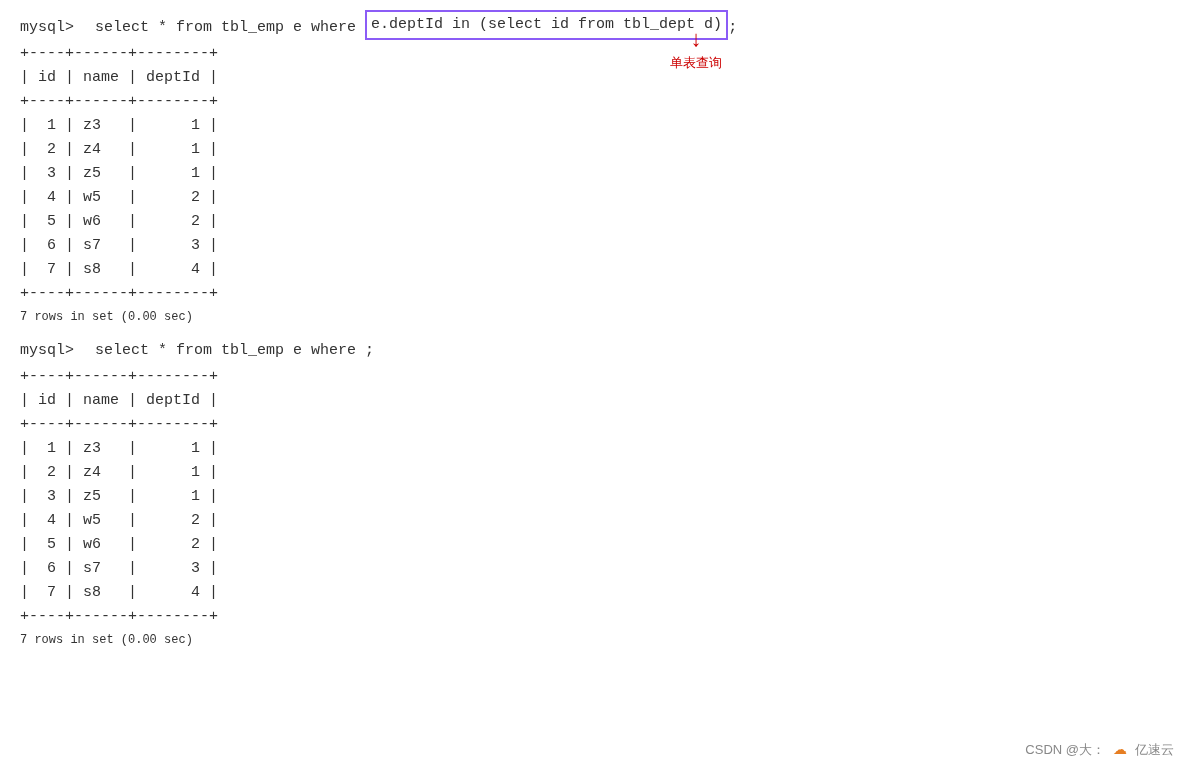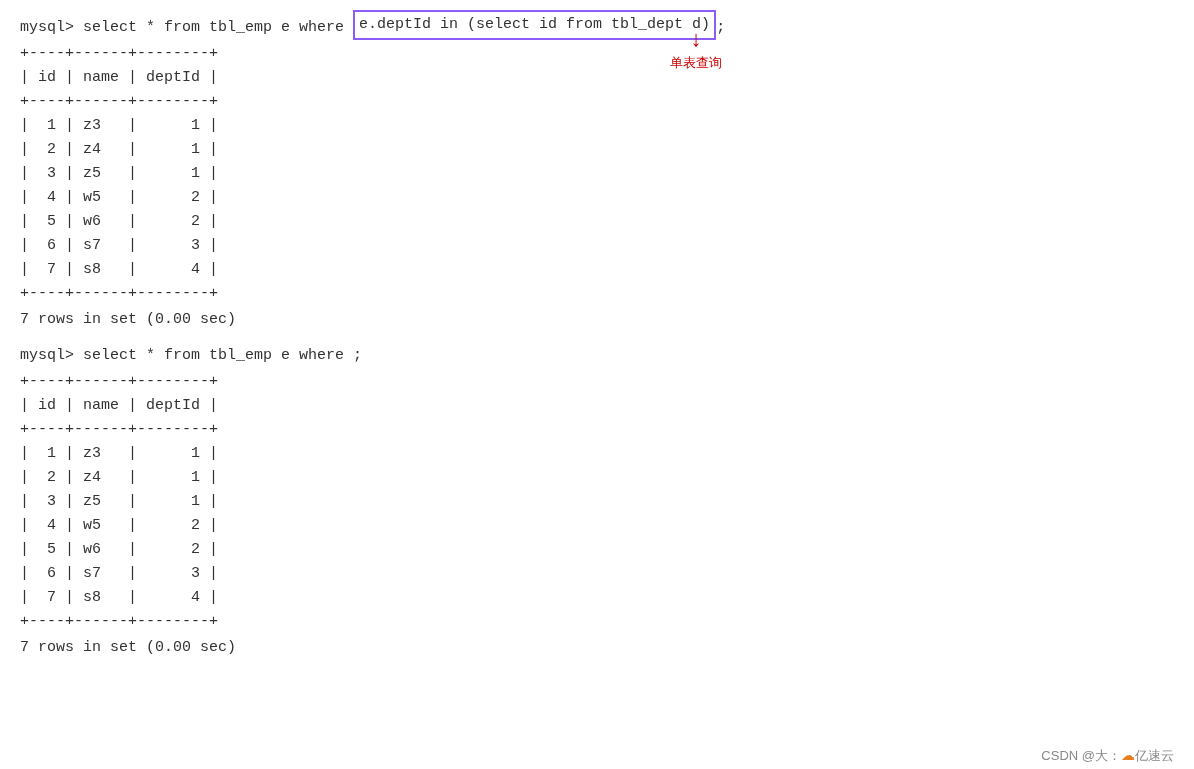--- a/index.html
+++ b/index.html
@@ -32,20 +32,21 @@
     }
 
     .prompt {
       color: #333;
       white-space: pre;
     }
 
     .plain-text {
       color: #333;
       white-space: pre;
+      margin-left: 12px;
     }
 
     .highlighted-box {
       border: 2px solid #8b5cf6;
       padding: 1px 4px;
       color: #333;
       white-space: pre;
       display: inline;
     }
 
@@ -63,21 +64,21 @@
       font-family: 'Courier New', Courier, monospace;
       font-size: 15px;
       color: #333;
       white-space: pre;
       line-height: 1.6;
     }
 
     .rows-info {
       margin-top: 2px;
       font-family: 'Courier New', Courier, monospace;
-      font-size: 15px;
+      font-size: 12px;
       color: #333;
       line-height: 1.6;
     }
 
     .annotation-area {
       position: absolute;
       top: 30px;
       left: 670px;
       display: flex;
       flex-direction: column;
@@ -92,28 +93,28 @@
     }
 
     .annotation-label {
       color: #cc0000;
       font-family: 'SimSun', '宋体', sans-serif;
       font-size: 13px;
     }
 
     .footer {
       position: absolute;
-      bottom: 4px;
+      bottom: 10px;
       right: 20px;
       font-family: 'SimSun', '宋体', sans-serif;
       font-size: 13px;
       color: #888;
       display: flex;
       align-items: flex-start;
-      gap: 0;
+      gap: 8px;
     }
 
     .footer-icon {
       color: #e67e22;
       font-size: 14px;
     }
   </style>
 </head>
 <body>
 

